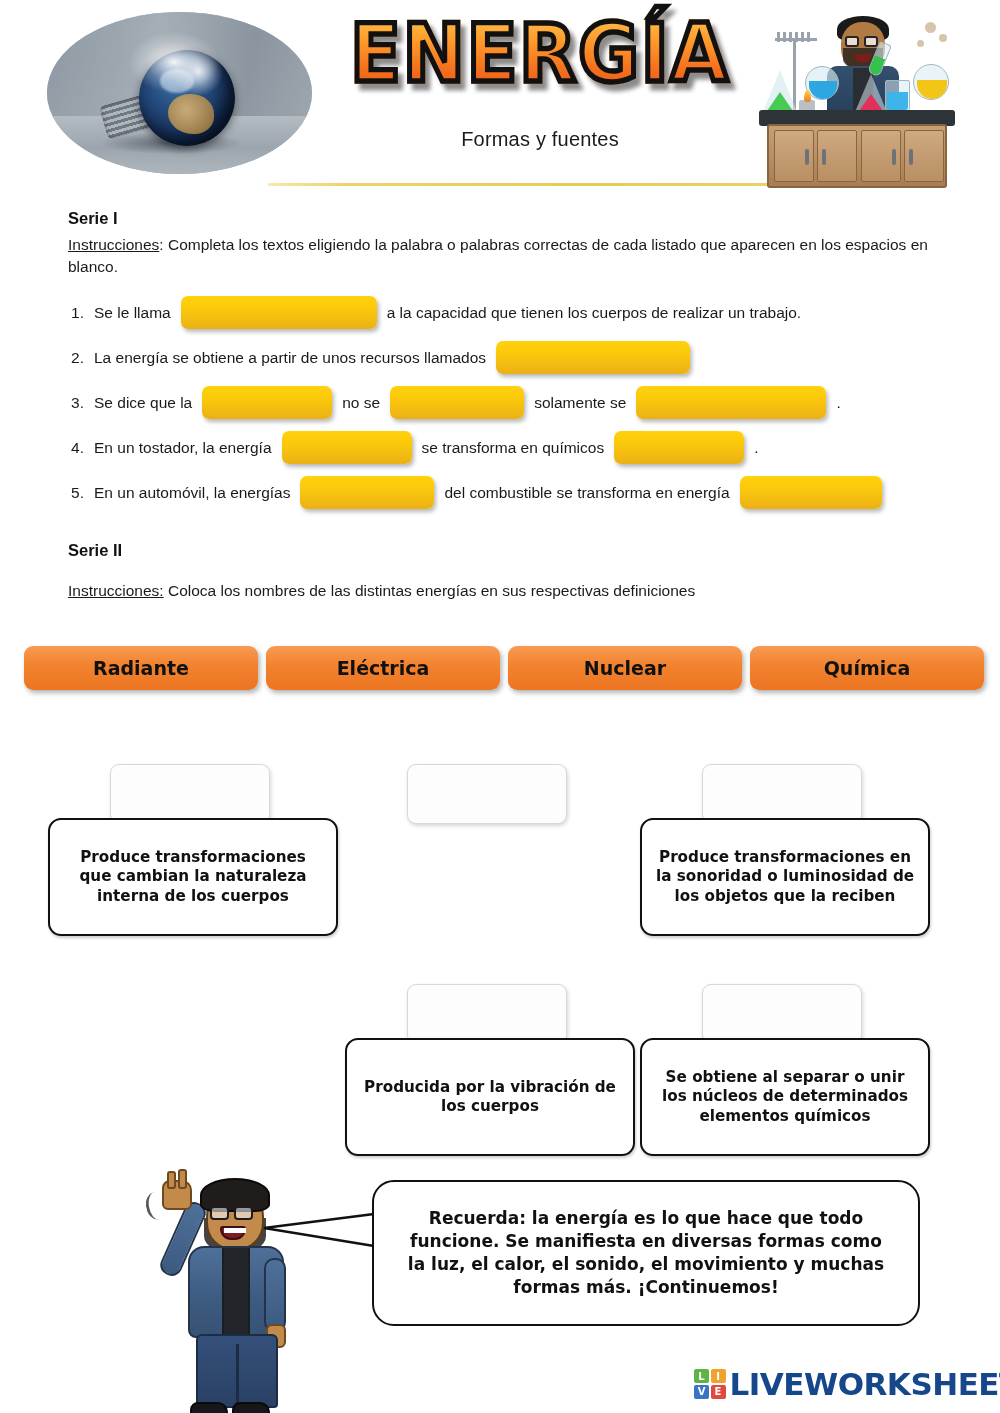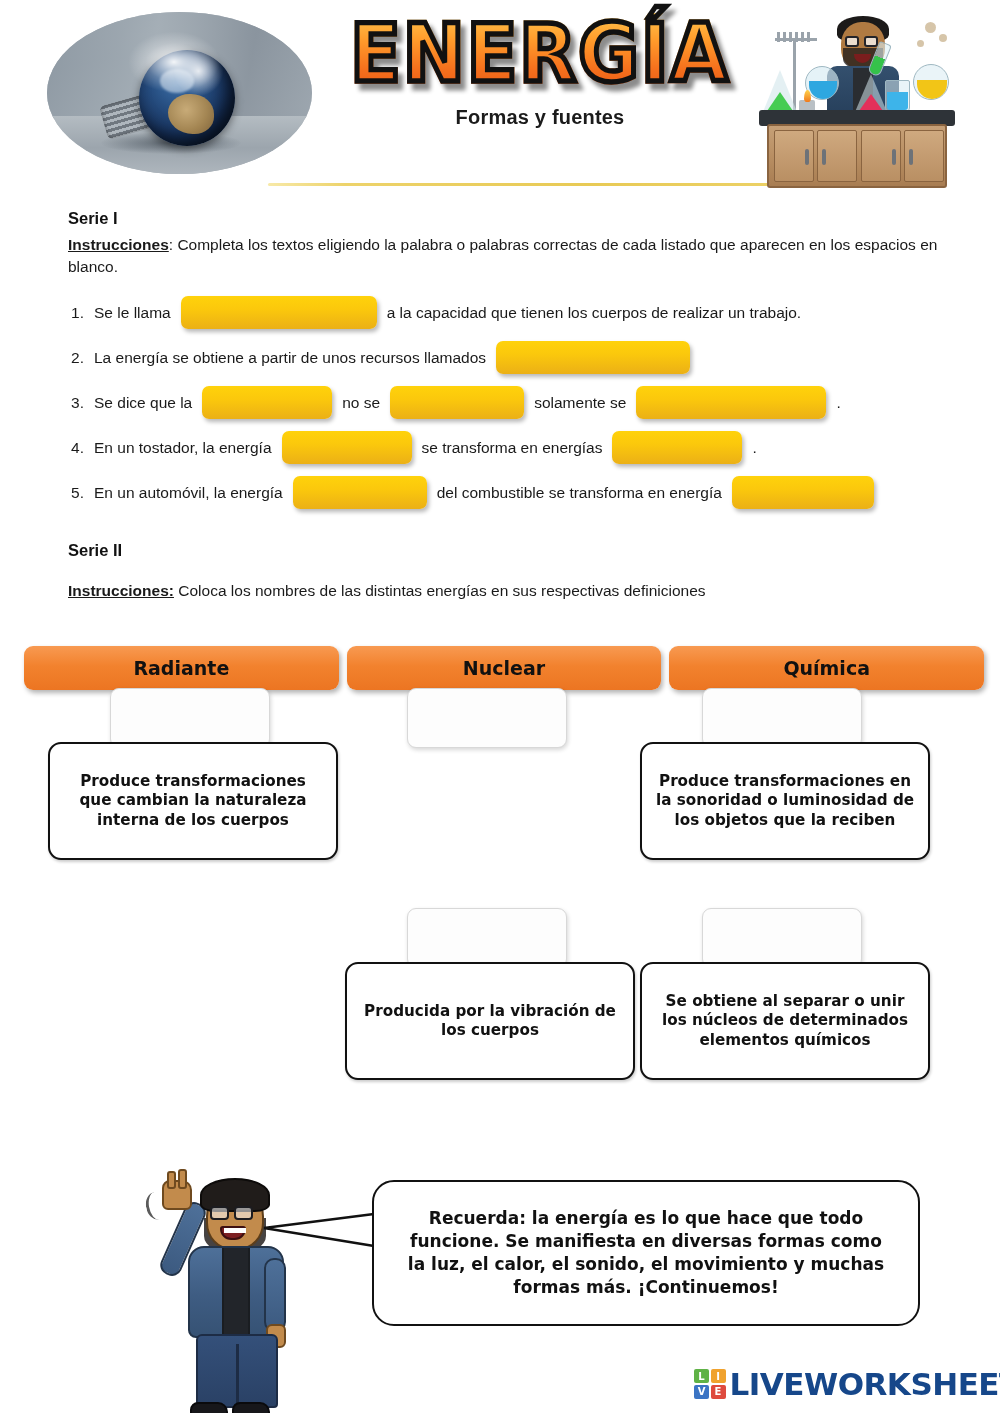--- a/index.html
+++ b/index.html
@@ -80,21 +80,21 @@
     font-size: 74px; font-weight: 900; letter-spacing: 2px;
     line-height: 1;
     background: linear-gradient(180deg,#ffc44d 0%,#ff9b2b 34%,#f5701d 70%,#ea5a14 100%);
     -webkit-background-clip: text; background-clip: text; color: transparent;
     -webkit-text-stroke: 5px #111111;
     paint-order: stroke fill;
     filter: drop-shadow(5px 6px 2px rgba(0,0,0,.45));
     transform: scaleY(1.08);
   }
   .subtitle {
-    margin-top: 16px; font-size: 20px; font-weight: 700; color:#1b1b1b;
+    margin-top: 38px; font-size: 20px; font-weight: 400; color:#1b1b1b;
     letter-spacing:.2px;
   }
   .divider {
     position:absolute; left:268px; top:183px; width:640px; height:3px;
     background: linear-gradient(90deg, #f7e9a8 0%, #edd36b 12%, #e8ca55 50%, #edd36b 88%, #f7e9a8 100%);
     border-radius:2px;
   }
 
   
   .lab { position:absolute; left:757px; top:14px; width:200px; height:168px; }
@@ -220,21 +220,21 @@
     position:absolute; left:47px; top:76px; width:7px; height:12px;
     border-radius:50% 50% 50% 50% / 70% 70% 30% 30%;
     background: linear-gradient(180deg,#ffd24a,#f07a1e);
   }
 
   
   .serie-head {
     position:absolute; font-size:16.5px; font-weight:700; color:#111;
   }
   .instr { position:absolute; font-size:15.5px; line-height:1.45; color:#1a1a1a; }
-  .instr u { text-decoration: underline; font-weight:700;text-align:center; }
+  .instr u { text-decoration: underline; font-weight:400;text-align:center; }
 
   .q-list { position:absolute; left:66px; top:296px; width:930px; }
   .q-row {
     position:relative;
     display:flex; align-items:center;
     font-size:15.5px; color:#1a1a1a;
     margin-bottom: 12px;
     white-space: nowrap;
   }
   .q-num { width:26px; flex:0 0 26px; text-align:right; padding-right:8px; }
@@ -255,21 +255,21 @@
   .word-btn {
     height:44px; border-radius:9px;
     background: linear-gradient(180deg,#f89a52 0%,#f2822e 45%,#ec7522 100%);
     box-shadow: 2px 3px 5px rgba(0,0,0,.3);
     display:flex; align-items:center; justify-content:center;
     font-family:"DejaVu Sans", sans-serif;
     font-size:19px; font-weight:800; color:#111;
     flex: 1 1 0;
   }
 
-  .defs { position:absolute; left:0; top:688px; width:996px; }
+  .defs { position:absolute; left:0; top:764px; width:996px; }
   .def-row { position:relative; height:220px; }
   .def-cell { position:absolute; width:290px; }
   .drop-target {
     width:160px; height:60px;
     background:#fdfdfd;
     border:1.5px solid #d8d8d8;
     border-radius:9px;
     box-shadow: 1px 2px 4px rgba(0,0,0,.16);
     margin-left: 62px;
   }
@@ -495,41 +495,42 @@
       <span class="txt">no se</span>
       <span class="ansbox" style="width: 134px;"></span>
       <span class="txt">solamente se</span>
       <span class="ansbox" style="width: 190px;"></span>
       <span class="txt">.</span>
     </div>
     <div class="q-row">
       <span class="q-num">4.</span>
       <span class="txt">En un tostador, la energía</span>
       <span class="ansbox" style="width: 130px;"></span>
-      <span class="txt">se transforma en energías</span>
+      <span class="txt">se transforma en químicos</span>
       <span class="ansbox" style="width: 130px;"></span>
       <span class="txt">.</span>
     </div>
     <div class="q-row">
       <span class="q-num">5.</span>
-      <span class="txt">En un automóvil, la energía</span>
+      <span class="txt">En un automóvil, la energías</span>
       <span class="ansbox" style="width: 134px;"></span>
       <span class="txt">del combustible se transforma en energía</span>
       <span class="ansbox" style="width: 142px;"></span>
     </div>
   </div>
 
 <div class="serie-head" style="left:68px; top:541px;">Serie II</div>
 
 <div class="instr" style="left:68px; top:580px; width:880px;">
   <u>Instrucciones:</u><span> Coloca los nombres de las distintas energías en sus respectivas definiciones</span>
 </div>
 
 <div class="word-bank" id="word-bank">
     <div class="word-btn">Radiante</div>
+    <div class="word-btn">Eléctrica</div>
     <div class="word-btn">Nuclear</div>
     <div class="word-btn">Química</div>
   </div>
 
 <div class="defs" id="defs">
     <div class="def-row">
       <div class="def-cell" style="left: 48px;">
         <div class="drop-target"></div>
         <div class="def-box">Produce transformaciones que cambian la naturaleza interna de los cuerpos</div>
       </div>

